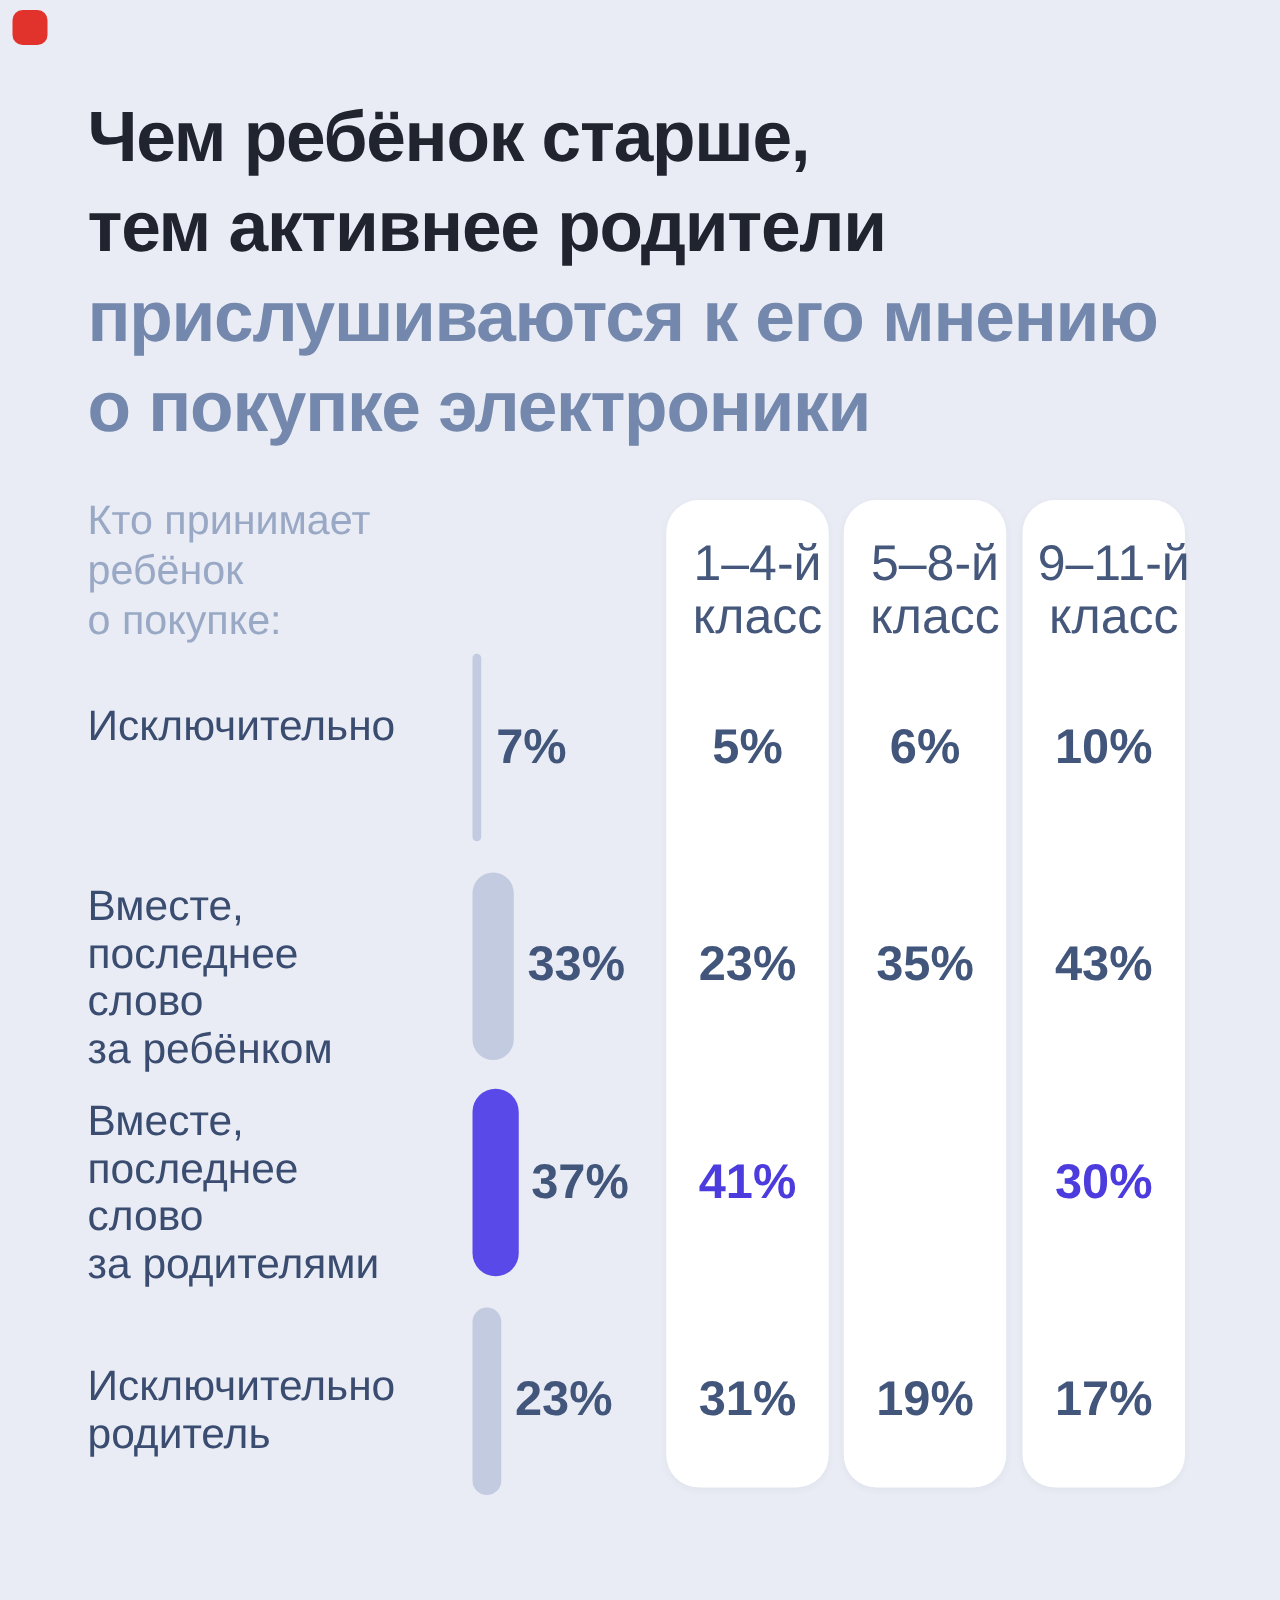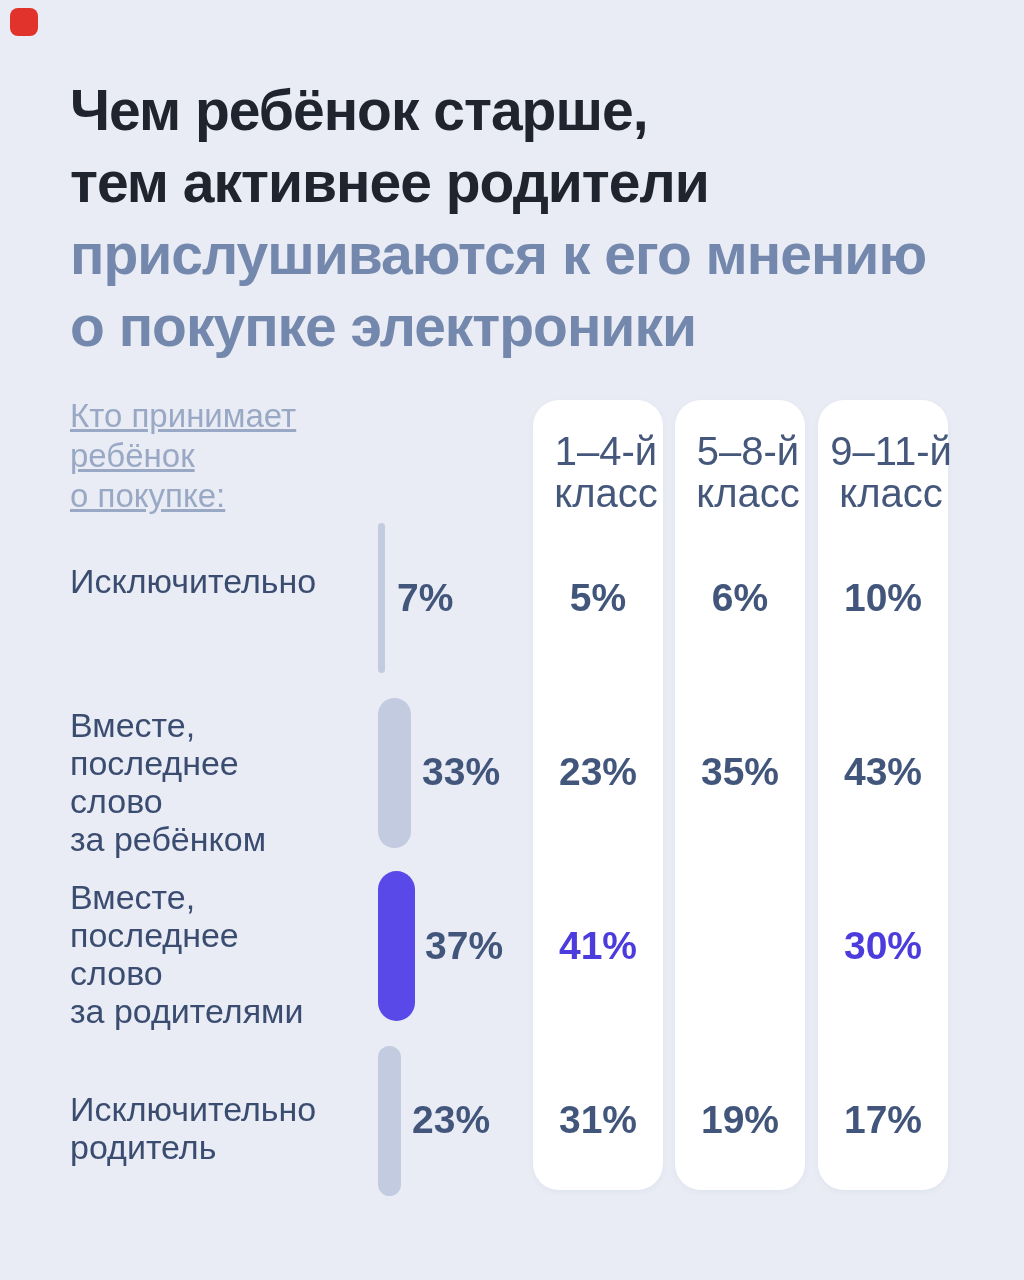--- a/index.html
+++ b/index.html
@@ -15,21 +15,21 @@
     position:relative; width:1024px; height:1280px; overflow:hidden;
     background:var(--bg);
     font-family:"Liberation Sans","DejaVu Sans",sans-serif;
   }
   .logo{position:absolute; left:10px; top:8px; width:28px; height:28px;
         border-radius:8px; background:var(--logo);}
   .title{position:absolute; left:70px; top:74px; font-size:57px; font-weight:700;
          line-height:72px; letter-spacing:-1px; color:var(--title-dark); white-space:nowrap;}
   .title .accent{color:var(--title-accent);}
   .question{position:absolute; left:70px; top:396px; font-size:33px; line-height:40px;
-            color:var(--question); font-weight:400;text-decoration:underline;}
+            color:var(--question); font-weight:400;}
   .pill{position:absolute; top:400px; width:130px; height:790px; background:var(--card);
         border-radius:26px; box-shadow:0 2px 6px rgba(60,80,120,0.05);}
   .p0{left:533px}.p1{left:675px}.p2{left:818px}
   .colhead{position:absolute; top:430px; width:146px; text-align:center;
            font-size:40px; line-height:42px; color:#45587B;}
   .rowlab{position:absolute; left:70px; font-size:34px; line-height:38px; color:var(--label);}
   .lr0{top:562px}.lr1{top:706px}.lr2{top:878px}.lr3{top:1090px}
   .bar{position:absolute; left:378px; height:150px; border-radius:999px; background:var(--bar);}
   .b0{top:523px}.b1{top:698px}.b2{top:871px}.b3{top:1046px}
   .bar.hl{background:var(--bar-hl);}

